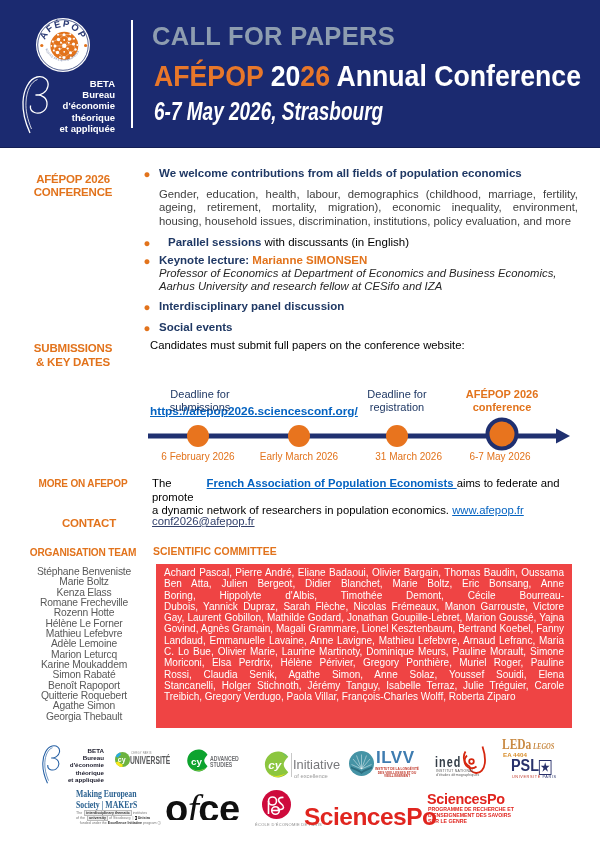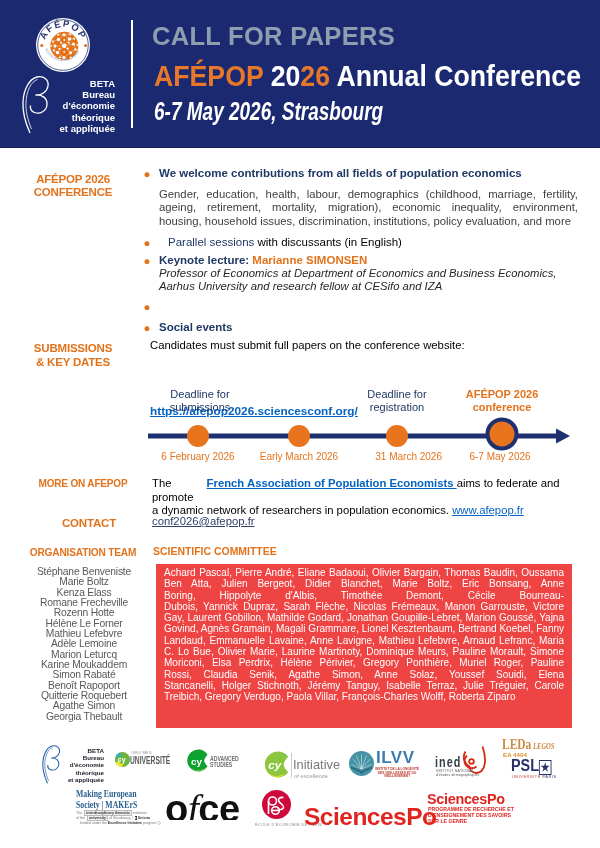--- a/index.html
+++ b/index.html
@@ -87,27 +87,28 @@
   <div class="bullet" style="top:169px;">●</div>
   <div class="btxt navy" style="top:167px;font-weight:bold;">We welcome contributions from all fields of population economics</div>
 
   <div class="abs" style="left:159px;top:188px;width:419px;font-size:11.3px;line-height:13.4px;color:#404040;">
     <div class="jline">Gender, education, health, labour, demographics (childhood, marriage, fertility,</div>
     <div class="jline">ageing, retirement, mortality, migration), economic inequality, environment,</div>
     <div>housing, household issues, discrimination, institutions, policy evaluation, and more</div>
   </div>
 
   <div class="bullet" style="top:238px;">●</div>
-  <div class="btxt" style="top:236px;color:#000;"><span class="navy" style="font-weight:normal;padding-left:9px;">Parallel sessions</span> with discussants (in English)</div>
+  <div class="btxt" style="top:236px;color:#000;"><span class="navy" style="font-weight:bold;padding-left:9px;">Parallel sessions</span> with discussants (in English)</div>
 
   <div class="bullet" style="top:256px;">●</div>
   <div class="btxt" style="top:254px;"><span class="navy" style="font-weight:bold;">Keynote lecture: </span><span class="orange" style="font-weight:bold;">Marianne SIMONSEN</span></div>
   <div class="abs" style="left:159px;top:267px;width:425px;font-size:11.3px;line-height:13.2px;color:#262626;font-style:italic;">Professor of Economics at Department of Economics and Business Economics,<br>Aarhus University and research fellow at CESifo and IZA</div>
 
   <div class="bullet" style="top:302px;">●</div>
+  <div class="btxt navy" style="top:300px;font-weight:bold;">Interdisciplinary panel discussion</div>
 
   <div class="bullet" style="top:323px;">●</div>
   <div class="btxt navy" style="top:321px;font-weight:bold;">Social events</div>
 
   <div class="sidebar" style="top:342px;">SUBMISSIONS<br>&amp; KEY DATES</div>
 
   <div class="abs" style="left:150px;top:339px;font-size:11.3px;color:#000;">Candidates must submit full papers on the conference website:</div>
   <div class="abs" style="left:150px;top:360.5px;width:394px;text-align:left;margin-top:40px;">
     <a style="color:#0563C1;font-weight:bold;font-size:11.8px;">https://afepop2026.sciencesconf.org/</a>
   </div>

